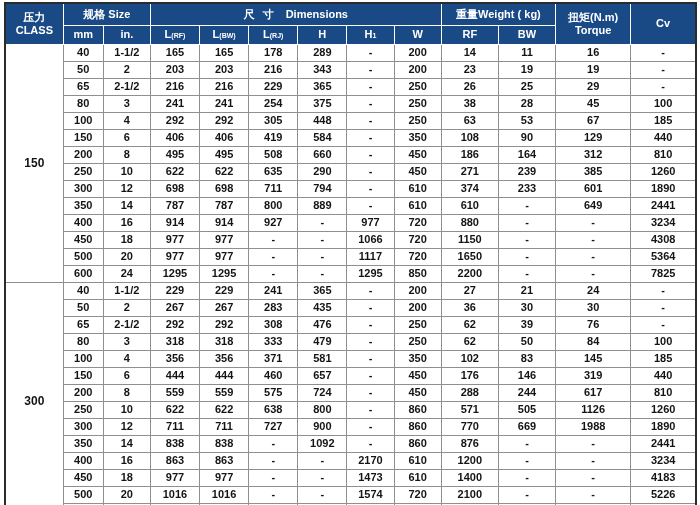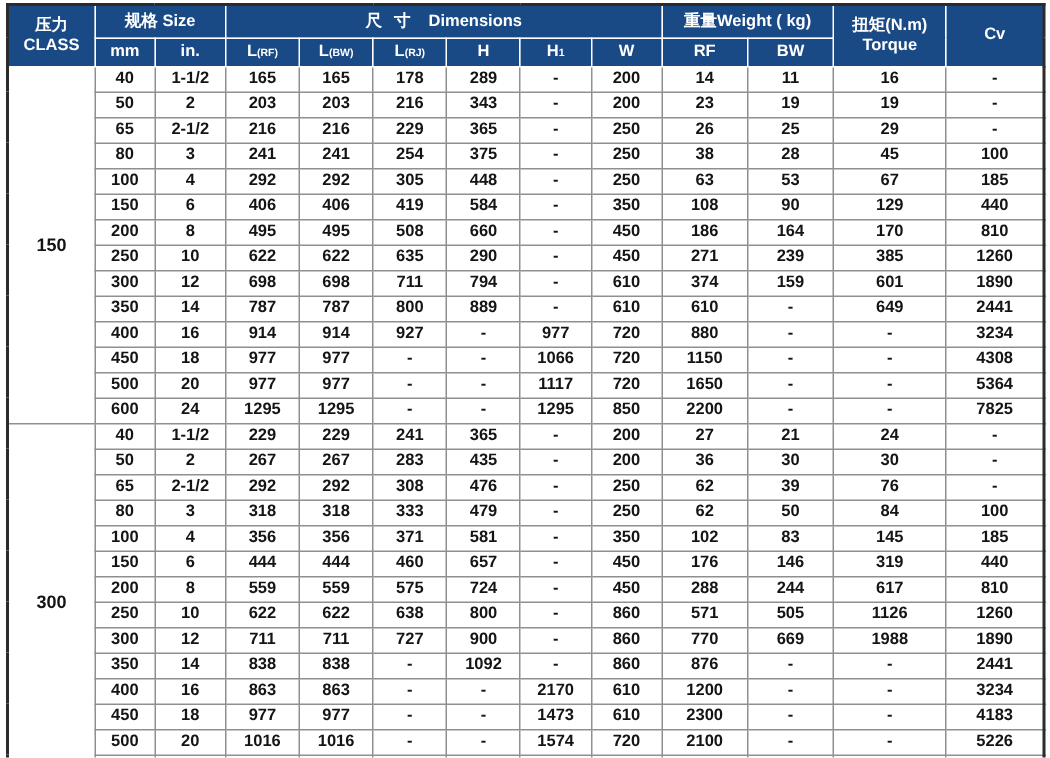--- a/index.html
+++ b/index.html
@@ -172,21 +172,21 @@
           <td>200</td>
           <td>8</td>
           <td>495</td>
           <td>495</td>
           <td>508</td>
           <td>660</td>
           <td>-</td>
           <td>450</td>
           <td>186</td>
           <td>164</td>
-          <td>170</td>
+          <td>312</td>
           <td>810</td>
         </tr>
         <tr>
           <td>250</td>
           <td>10</td>
           <td>622</td>
           <td>622</td>
           <td>635</td>
           <td>290</td>
           <td>-</td>
@@ -199,21 +199,21 @@
         <tr>
           <td>300</td>
           <td>12</td>
           <td>698</td>
           <td>698</td>
           <td>711</td>
           <td>794</td>
           <td>-</td>
           <td>610</td>
           <td>374</td>
-          <td>159</td>
+          <td>233</td>
           <td>601</td>
           <td>1890</td>
         </tr>
         <tr>
           <td>350</td>
           <td>14</td>
           <td>787</td>
           <td>787</td>
           <td>800</td>
           <td>889</td>
@@ -437,21 +437,21 @@
         </tr>
         <tr>
           <td>450</td>
           <td>18</td>
           <td>977</td>
           <td>977</td>
           <td>-</td>
           <td>-</td>
           <td>1473</td>
           <td>610</td>
-          <td>2300</td>
+          <td>1400</td>
           <td>-</td>
           <td>-</td>
           <td>4183</td>
         </tr>
         <tr>
           <td>500</td>
           <td>20</td>
           <td>1016</td>
           <td>1016</td>
           <td>-</td>

